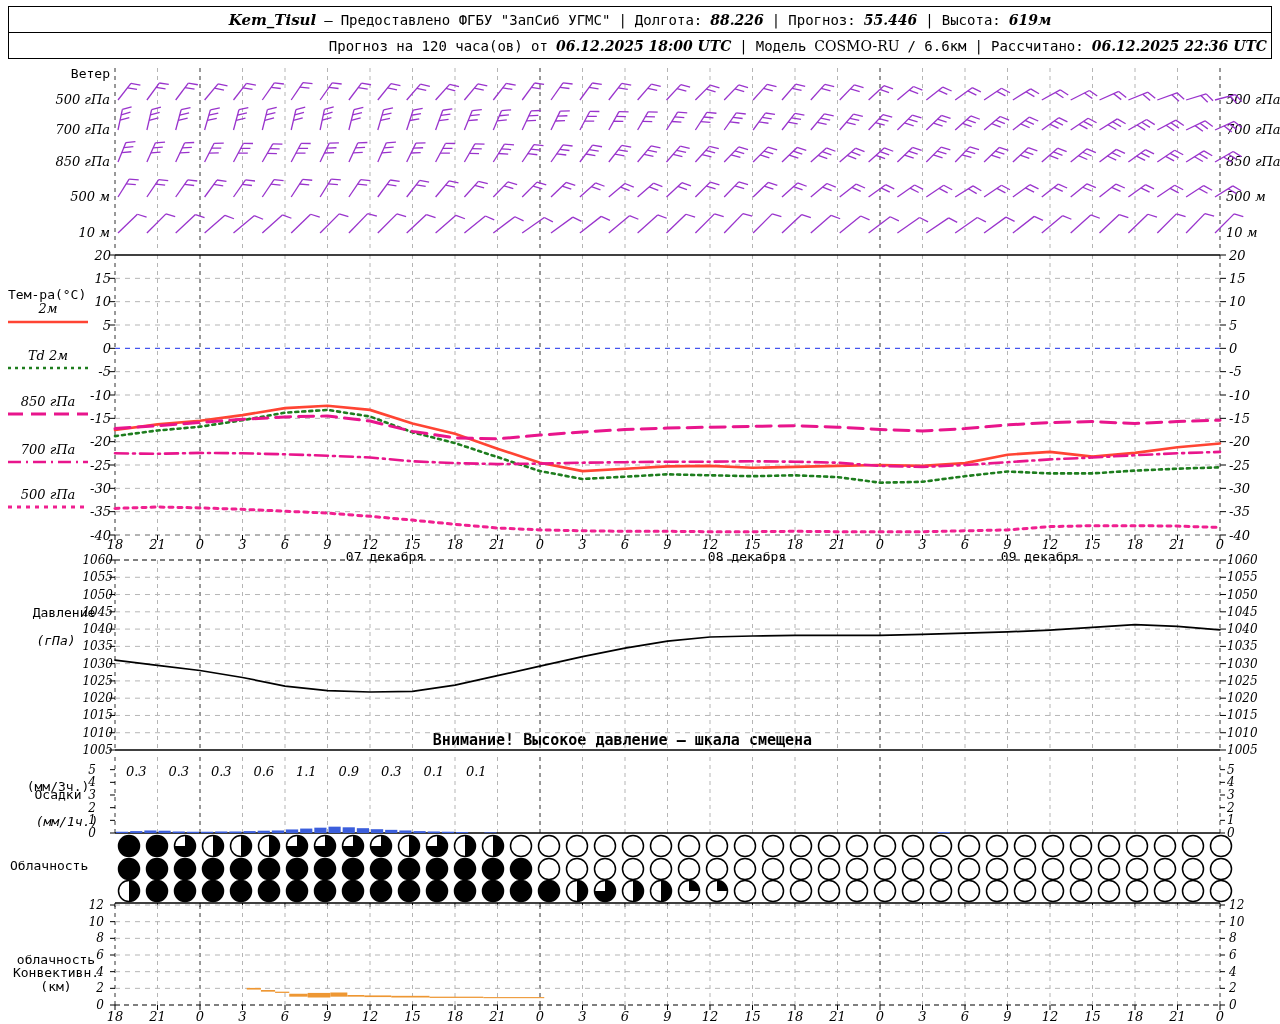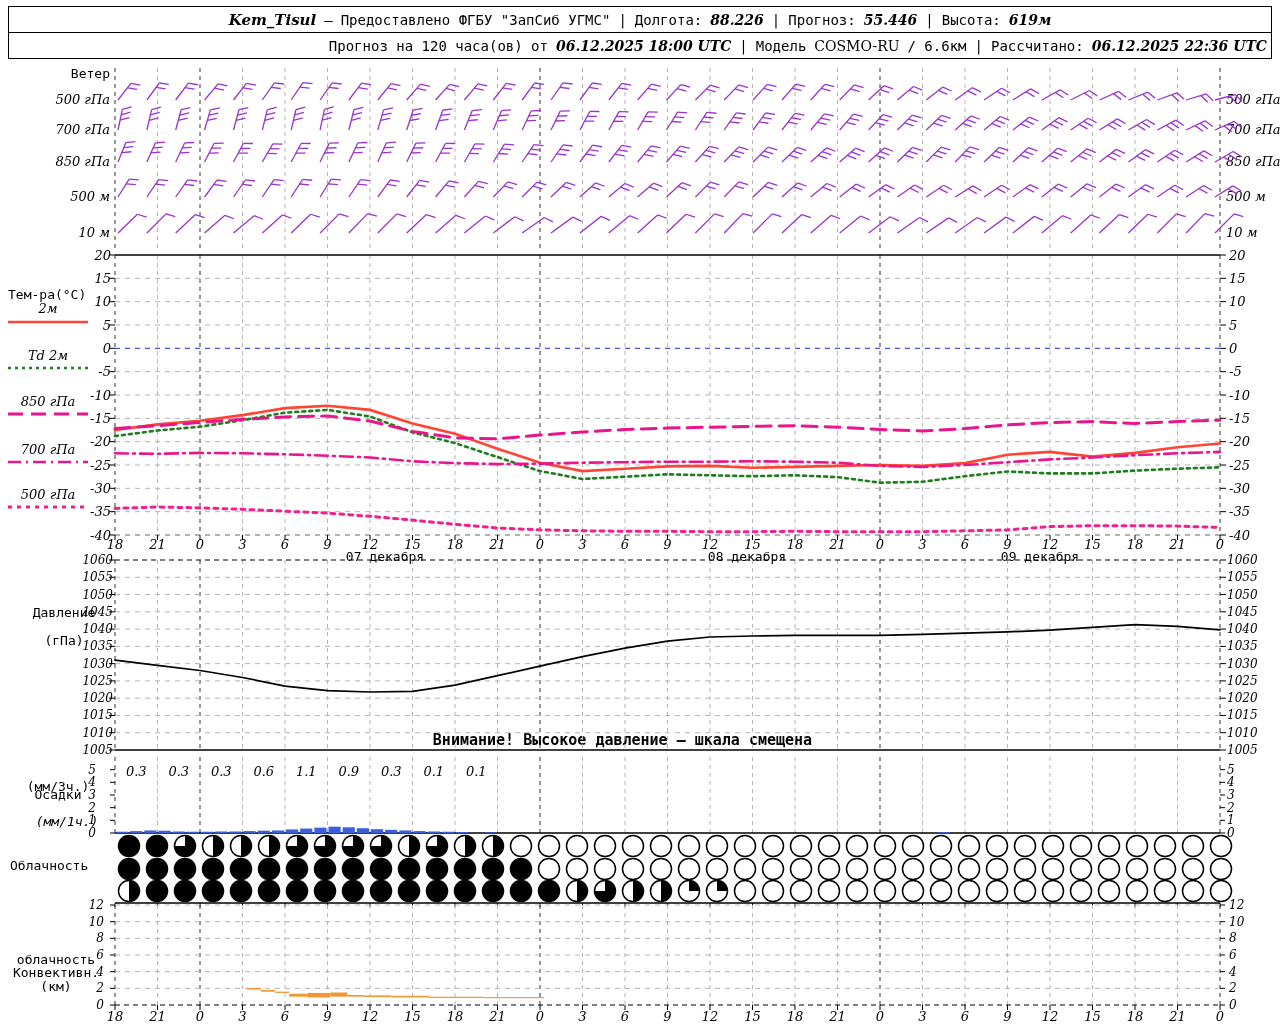--- a/index.html
+++ b/index.html
@@ -62,21 +62,21 @@
   <div class="lbl leg" style="left:1226px;top:225px;">10 м</div>
 
   <div class="lbl" style="left:8px;top:271px;margin-top:16px;">Тем-ра(°C)</div>
   <div class="lbl ctr leg" style="left:0;top:301px;width:96px;">2м</div>
   <div class="lbl ctr leg" style="left:0;top:348px;width:96px;">Td 2м</div>
   <div class="lbl ctr leg" style="left:0;top:394px;width:96px;">850 гПа</div>
   <div class="lbl ctr leg" style="left:0;top:442px;width:96px;">700 гПа</div>
   <div class="lbl ctr leg" style="left:0;top:487px;width:96px;">500 гПа</div>
 
   <div class="lbl ctr" style="left:14px;top:605px;width:100px;text-align:center;">Давление</div>
-  <div class="lbl ctr" style="left:14px;top:633px;width:100px;">(гПа)</div>
+  <div class="lbl ctr" style="left:6px;top:633px;width:100px;font-style:italic;">(гПа)</div>
   <div class="lbl ctr warn" style="left:115px;top:731px;width:1015px;">Внимание! Высокое давление — шкала смещена</div>
 
   <div class="lbl ctr" style="left:8px;top:760px;width:100px;margin-top:19px;">(мм/3ч.)</div>
   <div class="lbl ctr" style="left:8px;top:787px;width:100px;">Осадки</div>
   <div class="lbl ctr" style="left:17px;top:814px;width:100px;font-style:italic;">(мм/1ч.)</div>
 
   <div class="lbl" style="left:10px;top:858px;">Облачность</div>
 
   <div class="lbl ctr" style="left:4px;top:965px;width:104px;">Конвективн.</div>
   <div class="lbl ctr" style="left:4px;top:952px;width:104px;">облачность</div>

